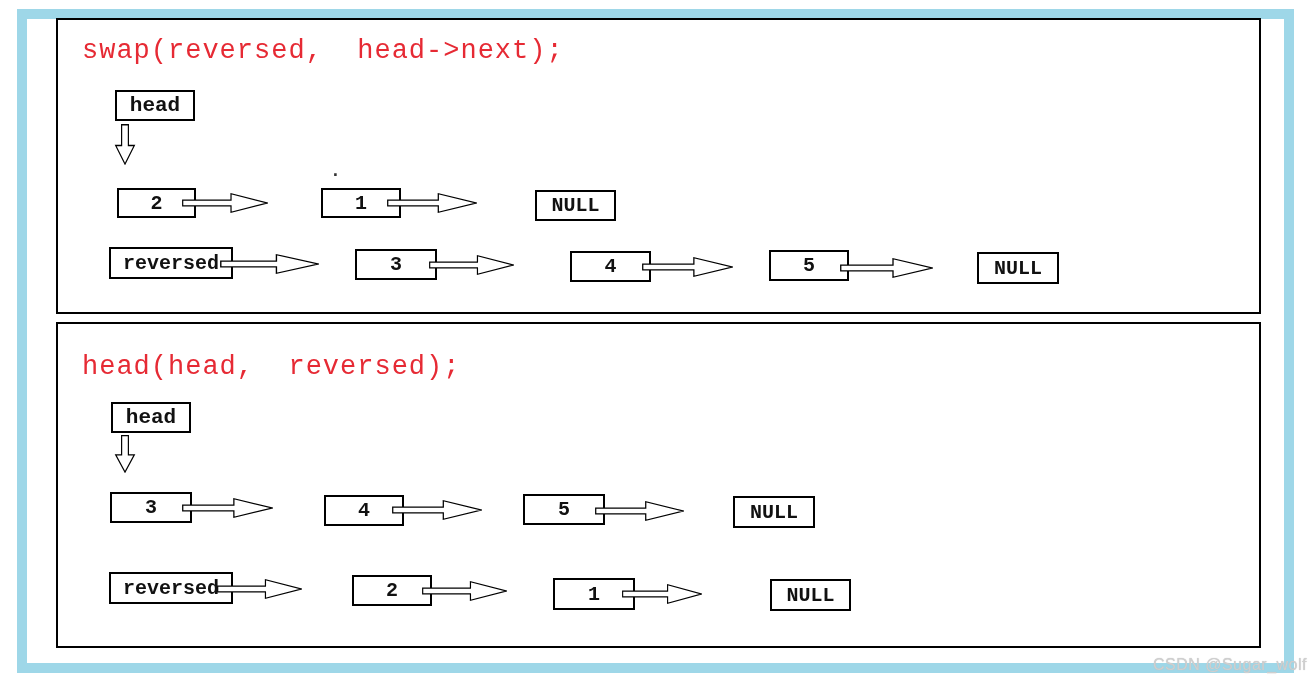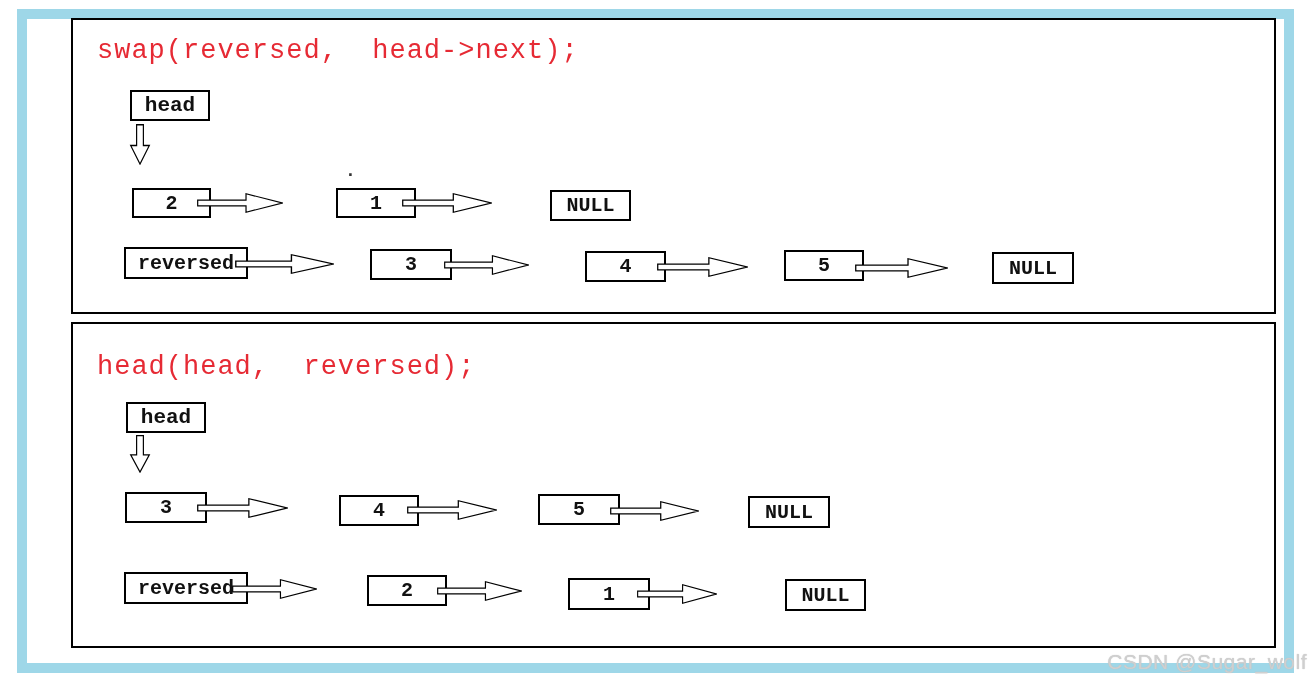--- a/index.html
+++ b/index.html
@@ -17,21 +17,21 @@
     overflow:hidden;
   }
   .blue-frame{
     position:absolute;
     left:17px;top:9px;width:1277px;height:664px;
     border:10px solid var(--frame-blue);
     background:transparent;
   }
   .panel{
     position:absolute;
-    left:71px;
+    left:56px;
     width:1205px;
     border:2px solid var(--line-black);
     background:#ffffff;
     text-align:center;
   }
   .panel.p1{top:18px;height:296px;}
   .panel.p2{top:322px;height:326px;}
   .code-title{
     position:absolute;
     color:var(--code-red);
@@ -65,21 +65,21 @@
     font-size:18px;
     font-weight:bold;
     color:#333333;
     line-height:6px;
   }
   .watermark{
     position:absolute;
     right:4px;
     bottom:6px;
     font-family:"Liberation Sans","DejaVu Sans",sans-serif;
-    font-size:21px;
+    font-size:16px;
     color:var(--watermark-gray);
     text-shadow:0 0 1px #bdbdbd;
     z-index:5;
     letter-spacing:0.5px;
   }
 </style>
 </head>
 <body>
 
 <div class="blue-frame"></div>

